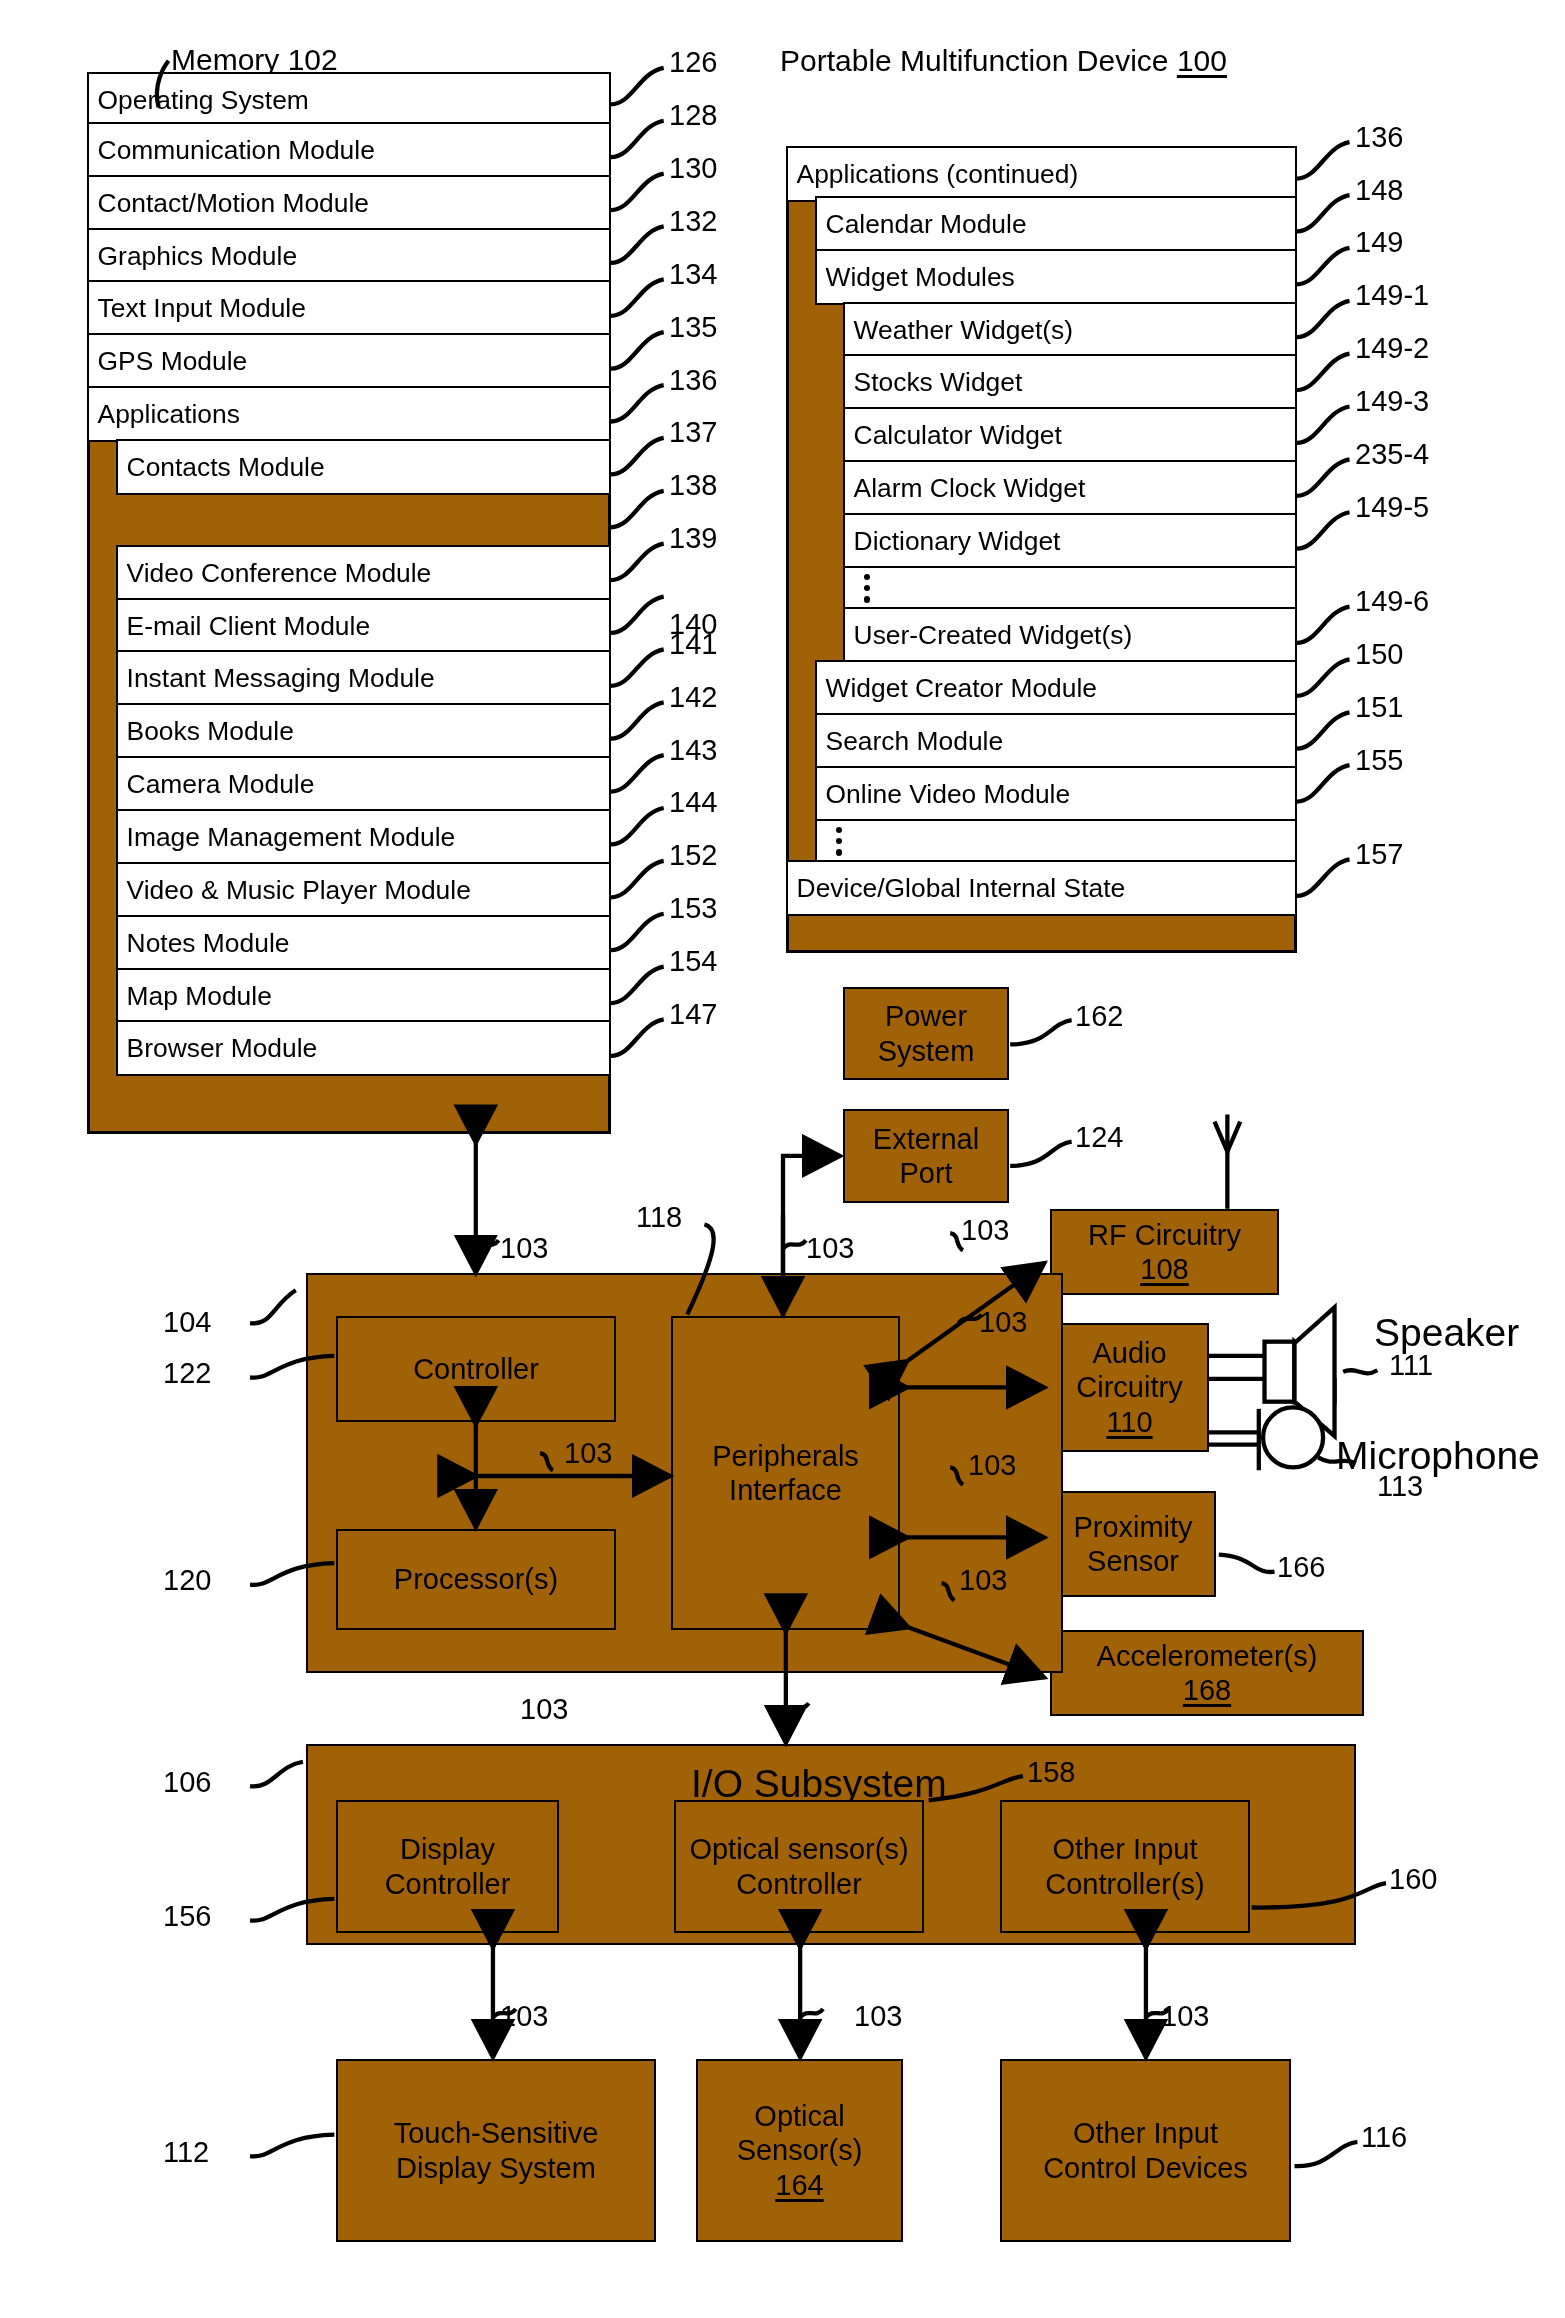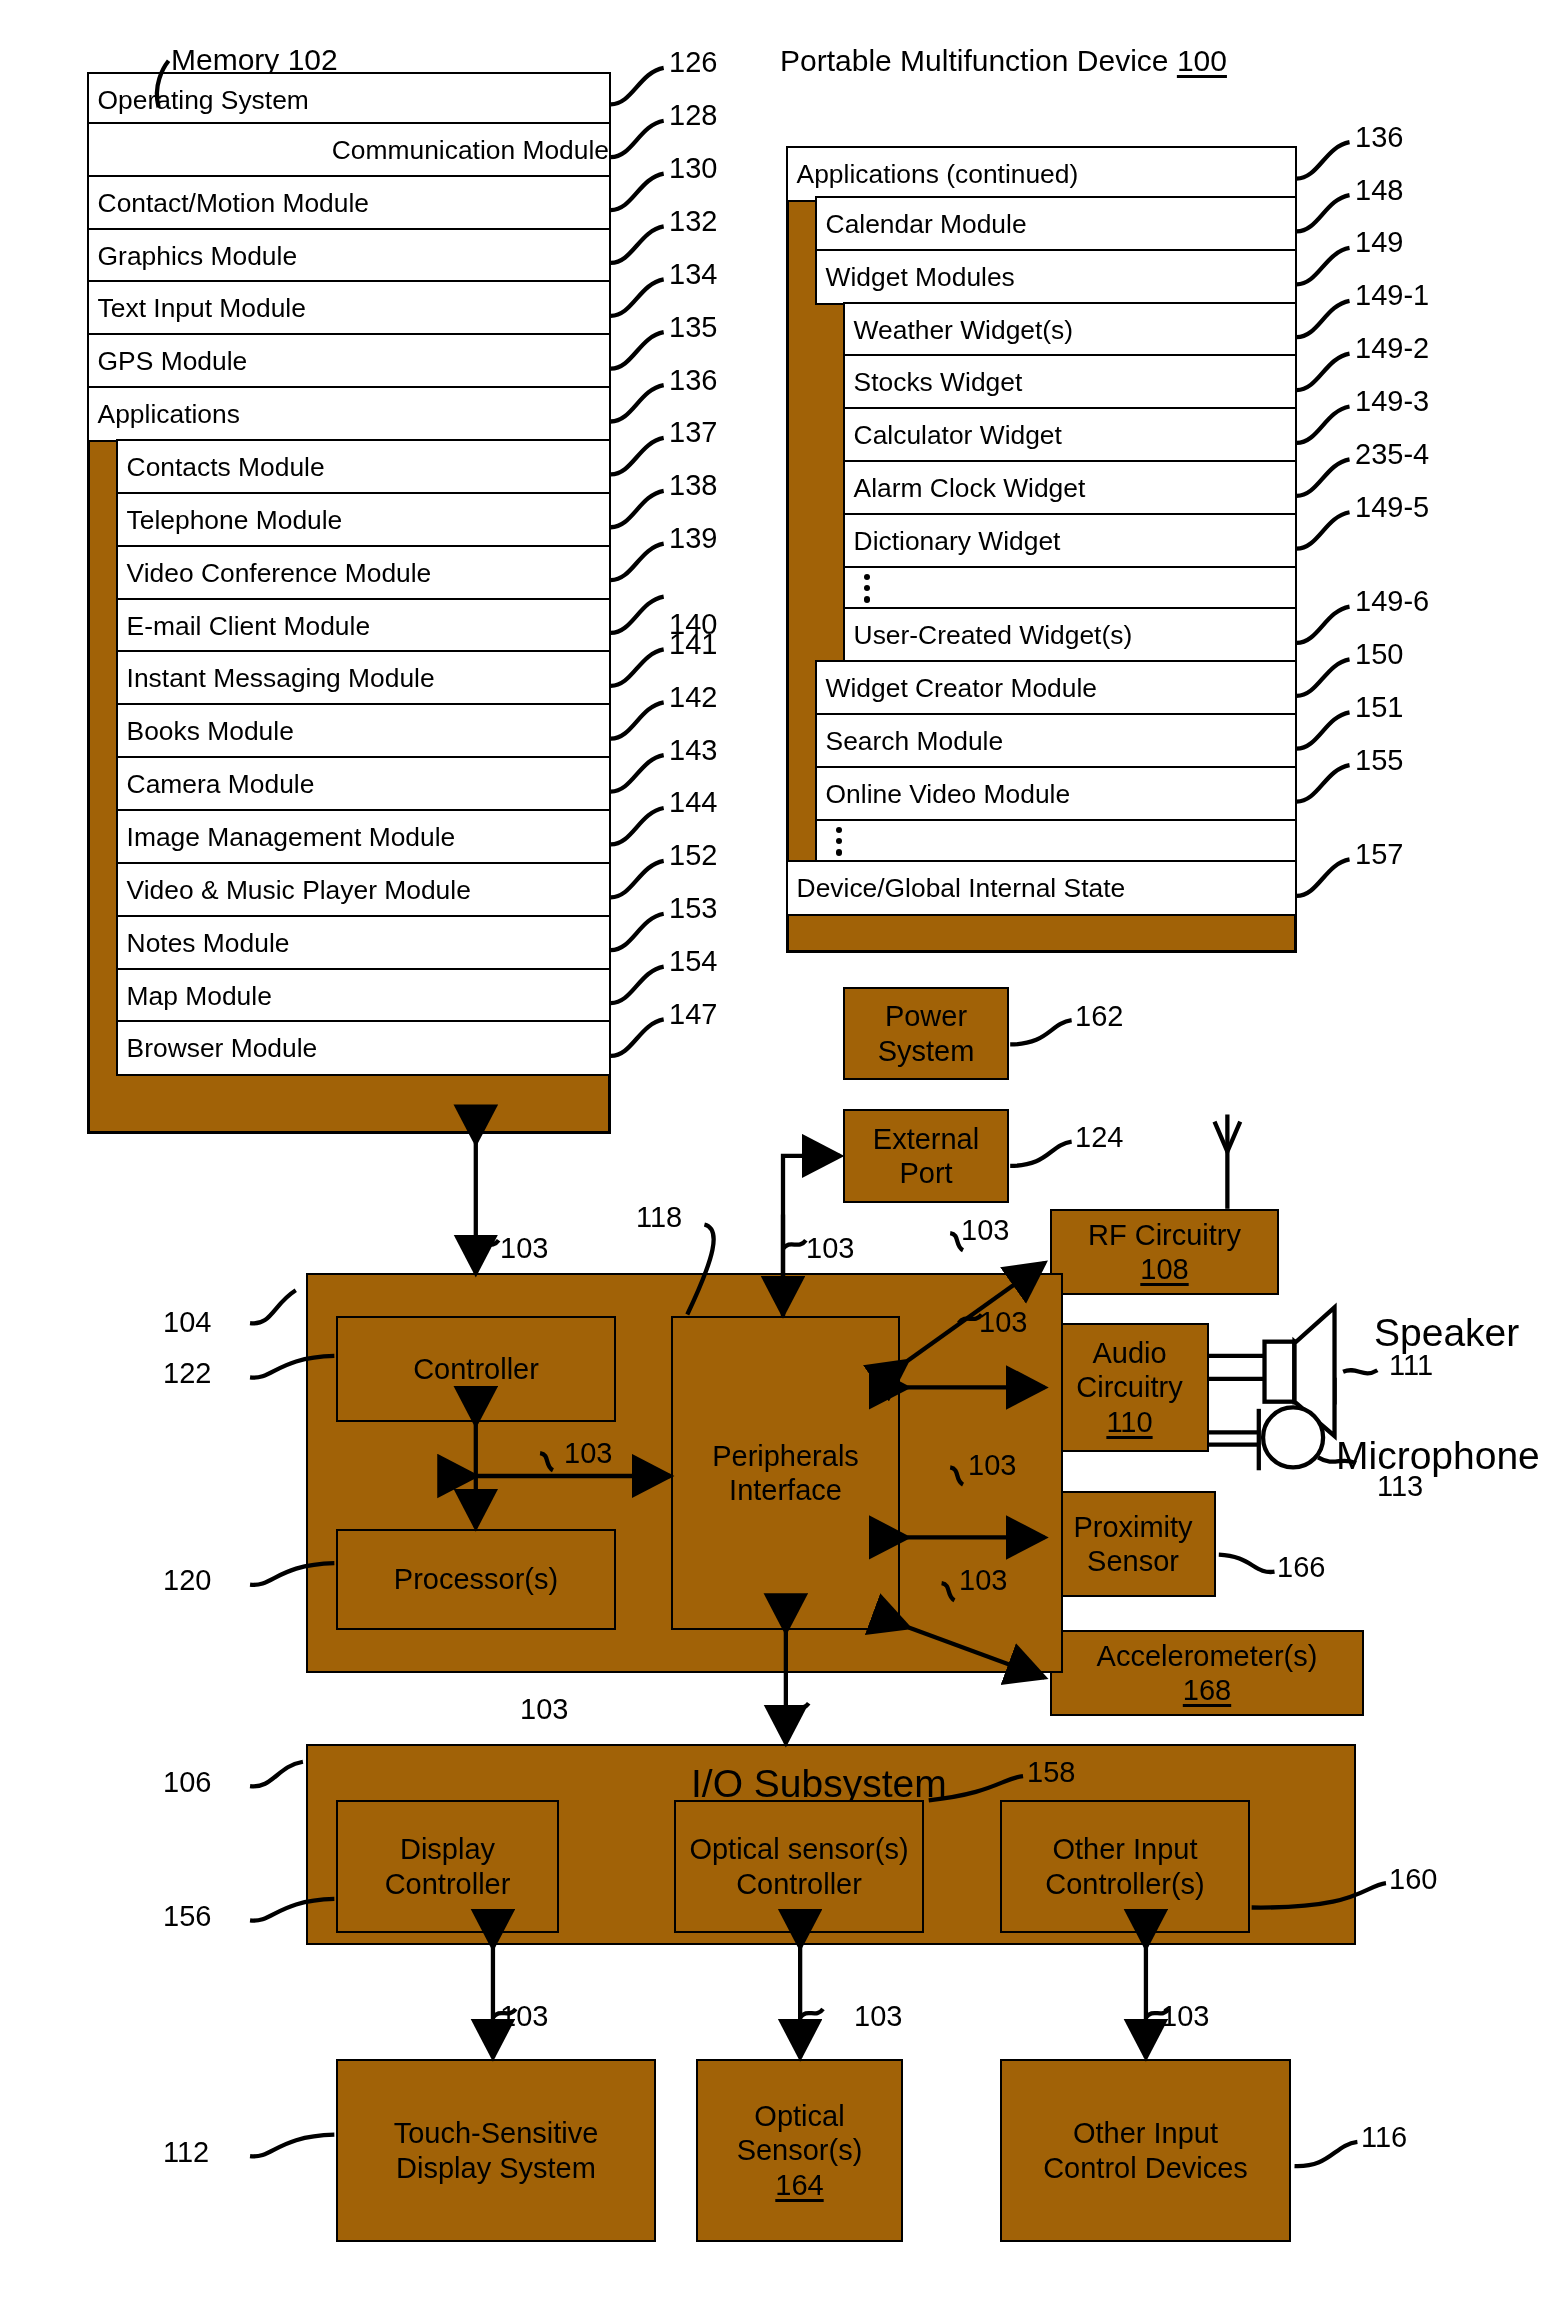--- a/index.html
+++ b/index.html
@@ -79,43 +79,40 @@
   <div class="title" style="left:780px;top:44px;">
     <span>Portable Multifunction Device</span>
     <span class="u">100</span>
   </div>
 
   <div class="box" style="left:87px;top:72px;width:524px;height:1062px;border-width:3.6px;"></div>
   <div id="memLeft" style="position: absolute; left: 87px; top: 72px; width: 524px; height: 1004px;">
       <div class="row" style="position: absolute; left: 0px; top: 0px; width: 524px; height: 56px;">
         <span>Operating System</span>
       </div>
-      <div class="row" style="position: absolute; left: 0px; top: 53px; width: 524px; height: 56px; justify-content: flex-end;">
+      <div class="row" style="position: absolute; left: 0px; top: 53px; width: 524px; height: 56px;">
         <span>Communication Module</span>
       </div>
       <div class="row" style="position: absolute; left: 0px; top: 106px; width: 524px; height: 56px;">
         <span>Contact/Motion Module</span>
       </div>
       <div class="row" style="position: absolute; left: 0px; top: 159px; width: 524px; height: 56px;">
         <span>Graphics Module</span>
       </div>
       <div class="row" style="position: absolute; left: 0px; top: 211px; width: 524px; height: 56px;">
         <span>Text Input Module</span>
       </div>
       <div class="row" style="position: absolute; left: 0px; top: 264px; width: 524px; height: 56px;">
         <span>GPS Module</span>
       </div>
       <div class="row" style="position: absolute; left: 0px; top: 317px; width: 524px; height: 56px;">
         <span>Applications</span>
       </div>
       <div class="row" style="position: absolute; left: 29px; top: 370px; width: 495px; height: 56px;">
         <span>Contacts Module</span>
-      </div>
-      <div class="row" style="position: absolute; left: 29px; top: 423px; width: 495px; height: 56px;">
-        <span>Telephone Module</span>
       </div>
       <div class="row" style="position: absolute; left: 29px; top: 476px; width: 495px; height: 56px;">
         <span>Video Conference Module</span>
       </div>
       <div class="row" style="position: absolute; left: 29px; top: 529px; width: 495px; height: 56px;">
         <span>E-mail Client Module</span>
       </div>
       <div class="row" style="position: absolute; left: 29px; top: 581px; width: 495px; height: 56px; text-align: right;">
         <span>Instant Messaging Module</span>
       </div>

